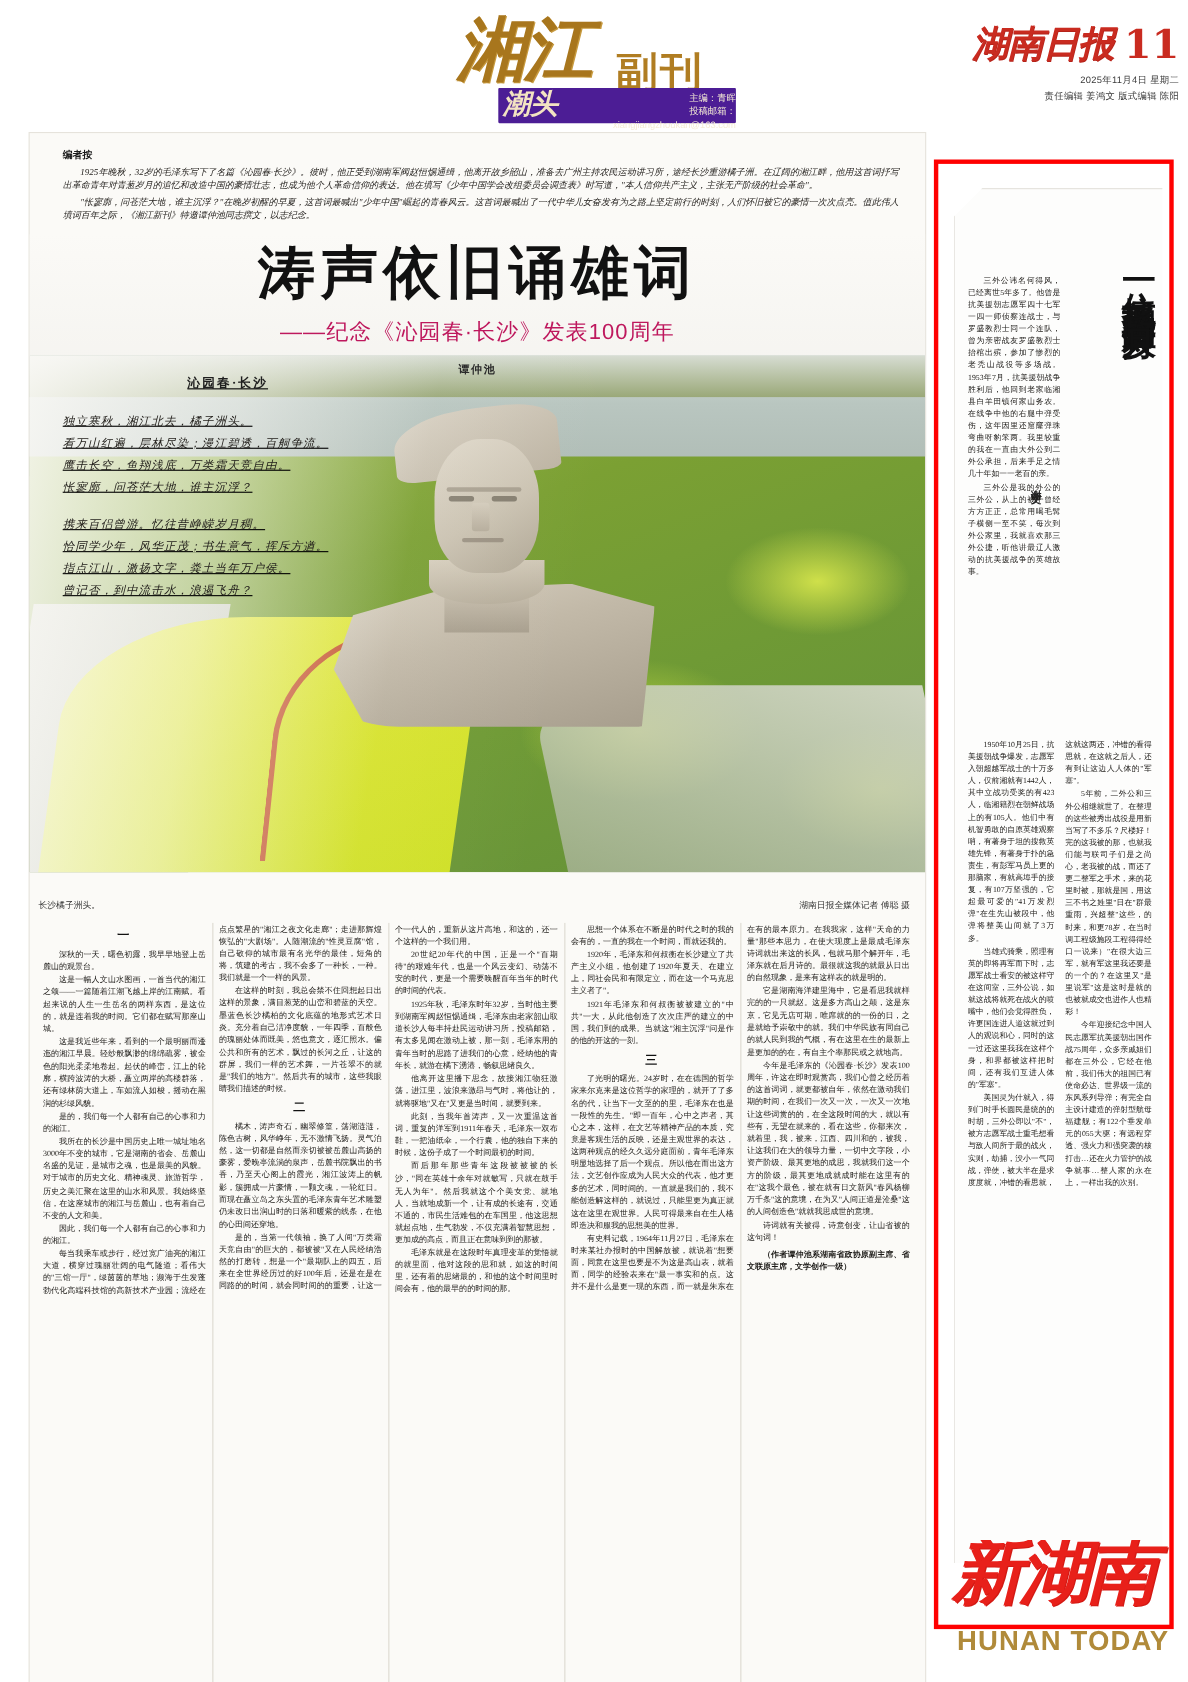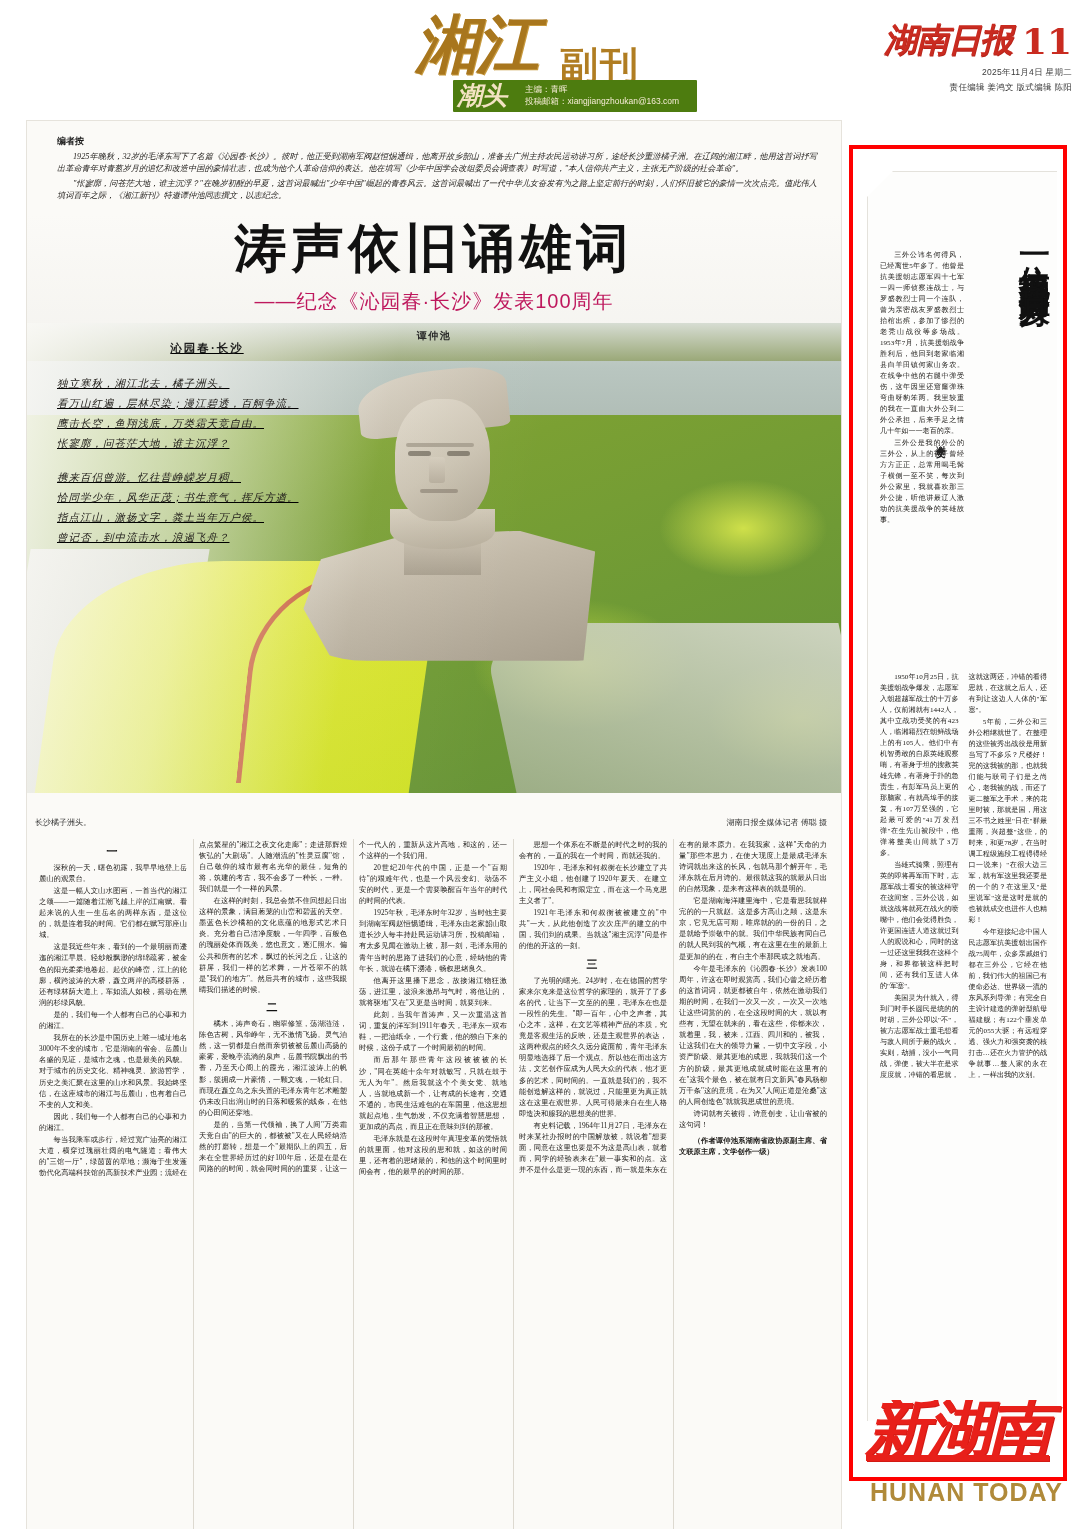--- a/index.html
+++ b/index.html
@@ -23,23 +23,24 @@
     position:absolute; left:0; top:0; line-height:1;
     text-shadow:1px 1px 0 #c79a3f;
   }
   .xj-logo .fk {
     position:absolute; left:145px; top:26px;
     font-size:38px; font-weight:700; color:#b07d22;
     letter-spacing:2px; font-family:"DejaVu Serif", serif;
   }
   .xj-badge {
     position:absolute; left:38px; top:66px;
-    width:244px; height:32px;
-    background:#4d7c0f;
+    width:216px; height:32px;
+    background:#4c1d95;
     border-radius:1px;
+    text-align:right;
   }
   .xj-badge .ct {
     position:absolute; left:4px; top:1px;
     font-size:25px; font-weight:700; color:#f3e3c2;
     font-family:"Liberation Serif", serif; font-style:italic;
     line-height:30px;
   }
   .xj-badge .meta {
     position:absolute; left:72px; top:3px;
     color:#f6ecd6; font-size:8.5px; line-height:12px;
@@ -293,21 +294,21 @@
 
   
   .hntoday {
     position:absolute; left:862px; top:1400px; width:210px; height:118px;
     overflow:hidden;
   }
   .hntoday .cn {
     position:absolute; left:4px; top:-2px;
     font-size:64px; font-weight:700; font-style:italic; color:#e8201a;
     font-family:"Liberation Serif", serif; letter-spacing:-3px;
-    line-height:1; text-shadow:1px 1px 0 #d31a14;text-decoration:underline;
+    line-height:1; text-shadow:1px 1px 0 #d31a14;
   }
   .hntoday .en {
     position:absolute; left:8px; top:78px;
     font-size:25px; font-weight:700; color:#b08a3a;
     font-family:"Liberation Sans", sans-serif; letter-spacing:1px;
   }
 </style>
 </head>
 <body>
 

